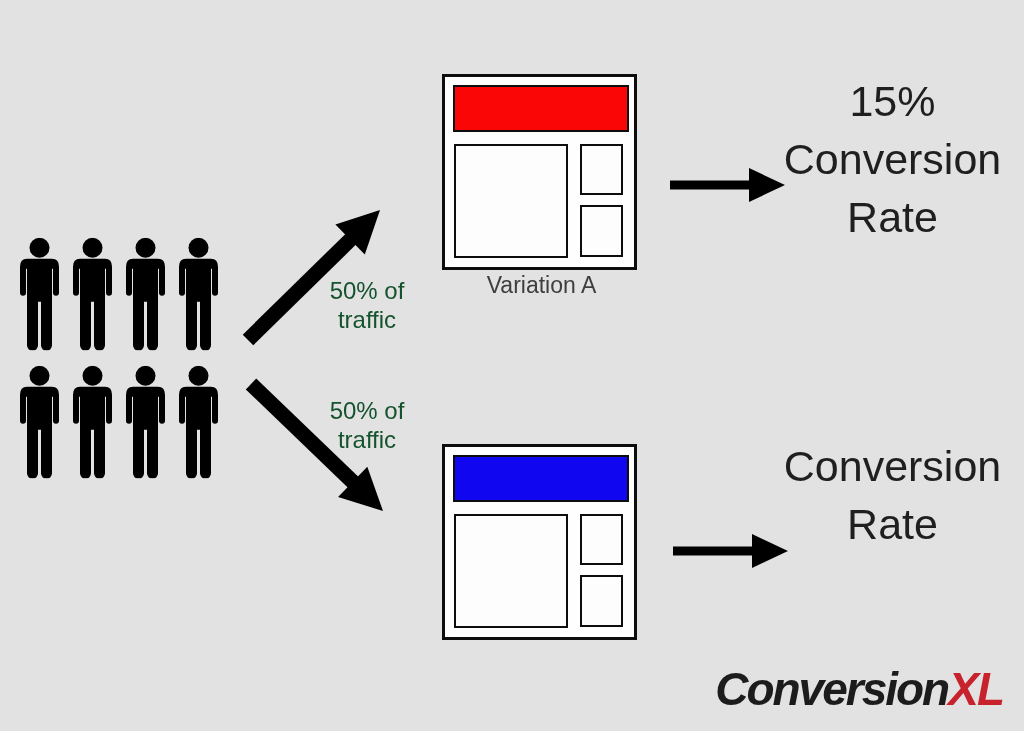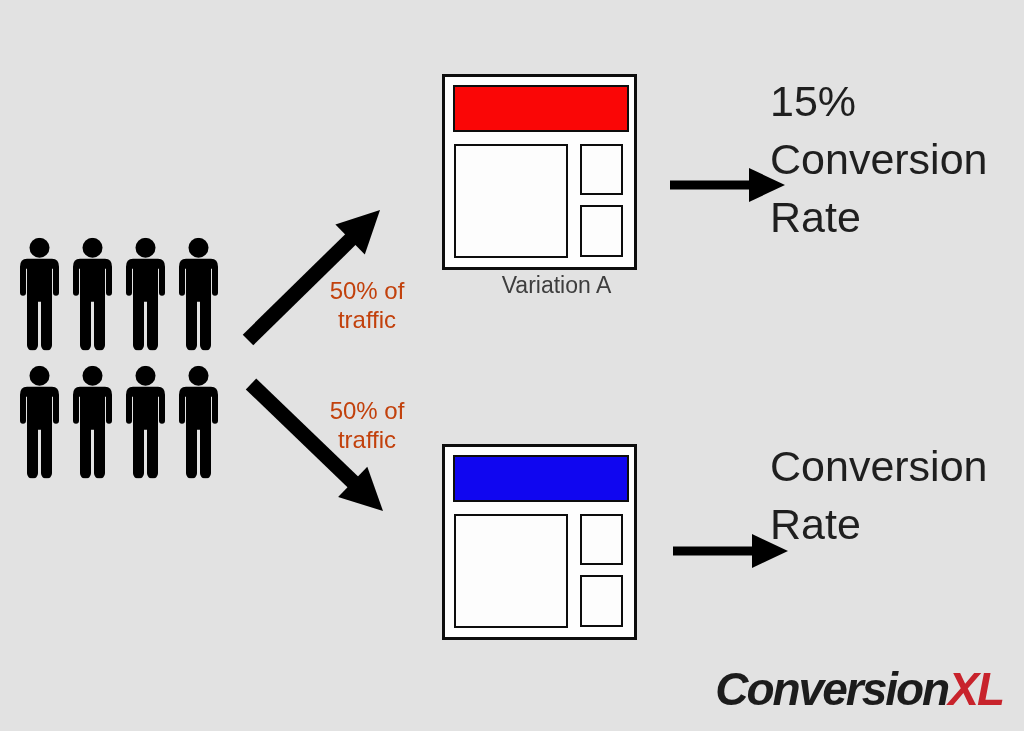--- a/index.html
+++ b/index.html
@@ -15,44 +15,44 @@
   .person-row{display:flex;gap:8px;}
   .person{width:45px;height:114px;display:block;}
   
   .split-arrow-a{position:absolute;left:240px;top:198px;}
   .split-arrow-b{position:absolute;left:243px;top:376px;}
   .result-arrow-a{position:absolute;left:667px;top:165px;}
   .result-arrow-b{position:absolute;left:670px;top:531px;}
   
   .traffic-label{
     position:absolute;width:150px;text-align:center;
-    font-size:24px;line-height:29px;font-weight:300;color:#c2410c;
+    font-size:24px;line-height:29px;font-weight:300;color:#14532d;
   }
   .traffic-label.a{left:292px;top:276px;}
   .traffic-label.b{left:292px;top:396px;}
   
   .vcard{
     position:absolute;left:442px;width:189px;height:190px;
     background:#fefefe;border:3px solid #0d0d0d;
   }
   .vcard.a{top:74px;}
   .vcard.b{top:444px;}
   .vc-header{position:absolute;left:8px;top:8px;width:172px;height:43px;border:2px solid #0d0d0d;}
   .vc-main{position:absolute;left:9px;top:67px;width:110px;height:110px;border:2px solid #0d0d0d;background:#fdfdfd;}
   .vc-side1{position:absolute;left:135px;top:67px;width:39px;height:47px;border:2px solid #0d0d0d;background:#fdfdfd;}
   .vc-side2{position:absolute;left:135px;top:128px;width:39px;height:48px;border:2px solid #0d0d0d;background:#fdfdfd;}
   .v-label{
-    position:absolute;left:459px;width:195px;text-align:center;
+    position:absolute;left:444px;width:195px;text-align:center;
     font-size:23px;font-weight:300;color:#3e3e3e;
   }
   .v-label.a{top:272px;}
   .v-label.b{top:642px;}
   
   .outcome{
-    position:absolute;left:770px;width:245px;
+    position:absolute;left:770px;width:245px;text-align:center;
     font-size:43px;line-height:58px;font-weight:300;color:#1f1f1f;
   }
   .outcome.a{top:72px;}
   .outcome.b{top:437px;}
   
   .logo{
     position:absolute;right:21px;top:662px;
     font-size:46px;font-weight:bold;font-style:italic;
     letter-spacing:-2px;white-space:nowrap;margin-left:20px;
   }

